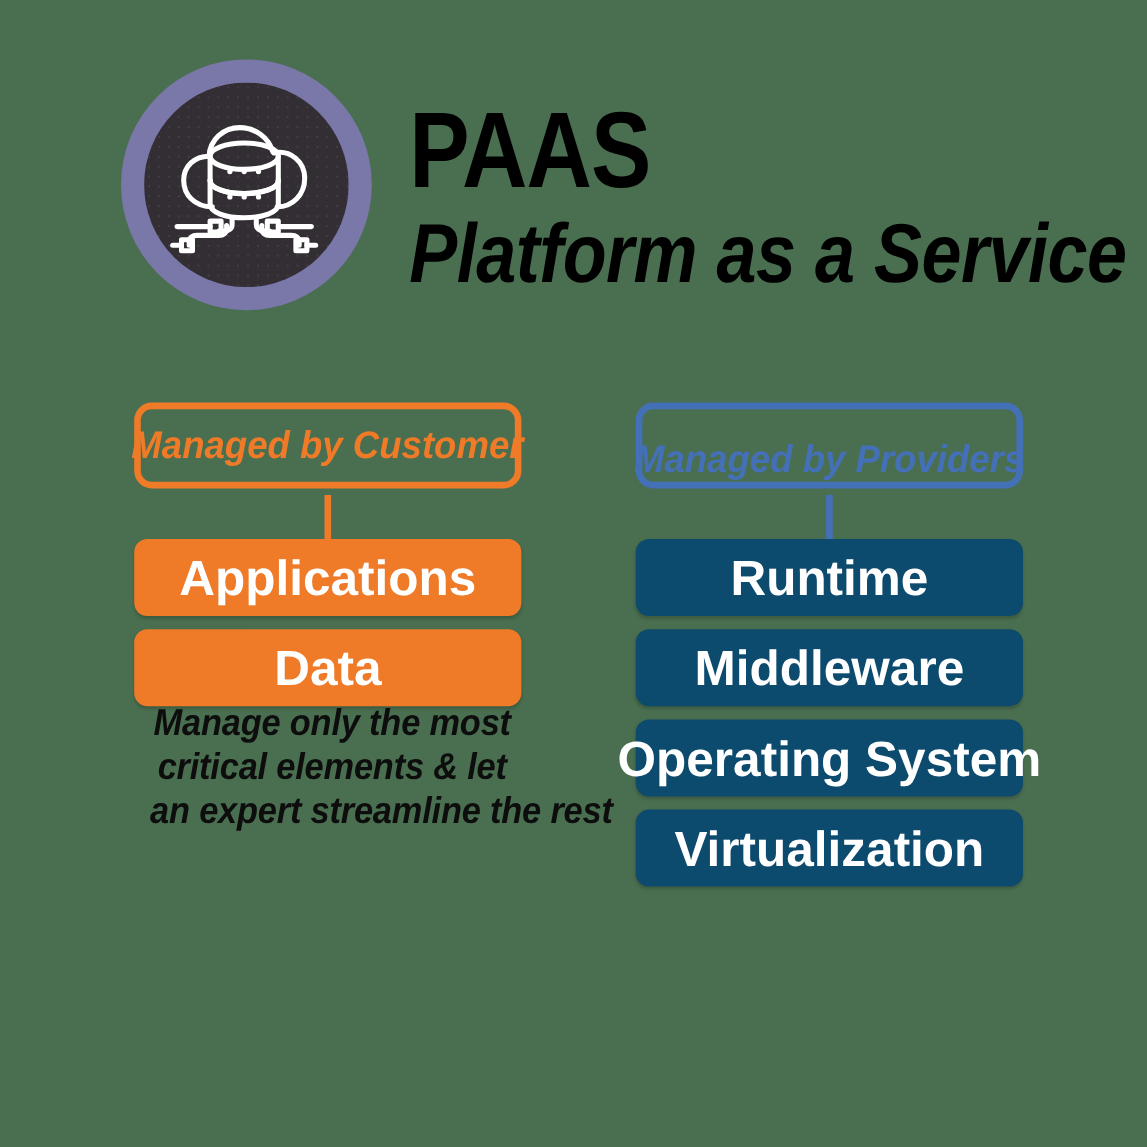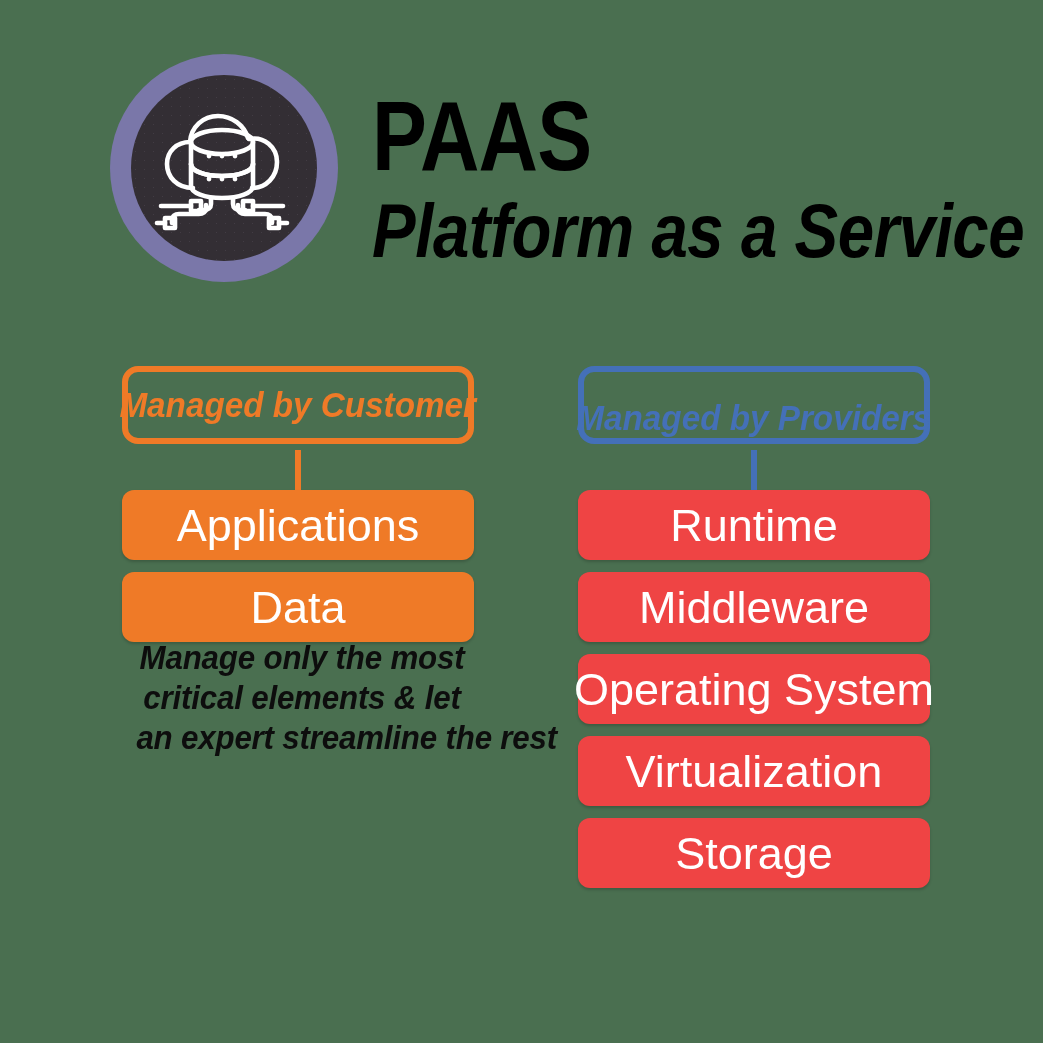--- a/index.html
+++ b/index.html
@@ -121,35 +121,36 @@
     height: 46px;
     background: #ef7a27;
   }
   #col-provider .connector { background: #4470b8; }
 
   .stack {
     position: absolute;
     top: 124px;
     left: 0;
     width: 100%;
+    font-weight: bold;
   }
 
   .item-box {
     box-sizing: border-box;
     width: 100%;
     height: 70px;
     border-radius: 12px;
     background: #ef7a27;
     display: flex;
     align-items: center;
     justify-content: center;
     margin-bottom: 12px;
     box-shadow: 0 2px 3px rgba(0,0,0,0.18);
   }
-  #col-provider .item-box { background: #ef4444; }
+  #col-provider .item-box { background: #0c4a6e; }
 
   .item-label {
     font-family: "Liberation Sans Narrow", "Liberation Sans", sans-serif;
     font-size: 45px;
     color: #ffffff;
     letter-spacing: 0px;
     white-space: nowrap;
     line-height: 1;
   }
 
@@ -257,19 +258,16 @@
       </div>
       <div class="item-box">
         <span class="item-label">Middleware</span>
       </div>
       <div class="item-box">
         <span class="item-label">Operating System</span>
       </div>
       <div class="item-box">
         <span class="item-label">Virtualization</span>
       </div>
-      <div class="item-box">
-        <span class="item-label">Storage</span>
-      </div>
     </div>
   </div>
 
 </div>
 
 </body></html>

